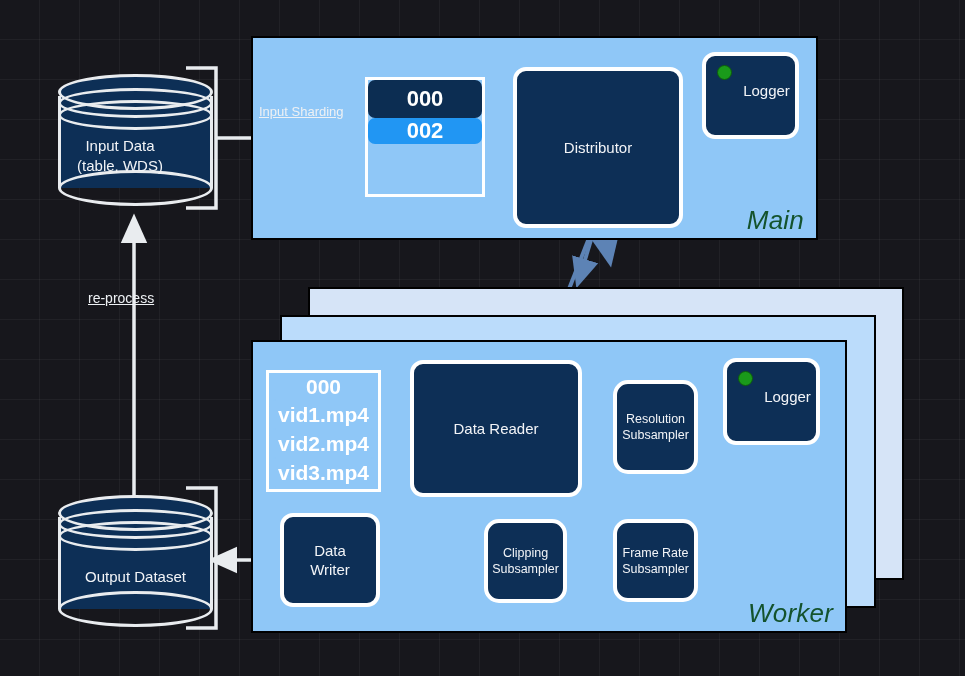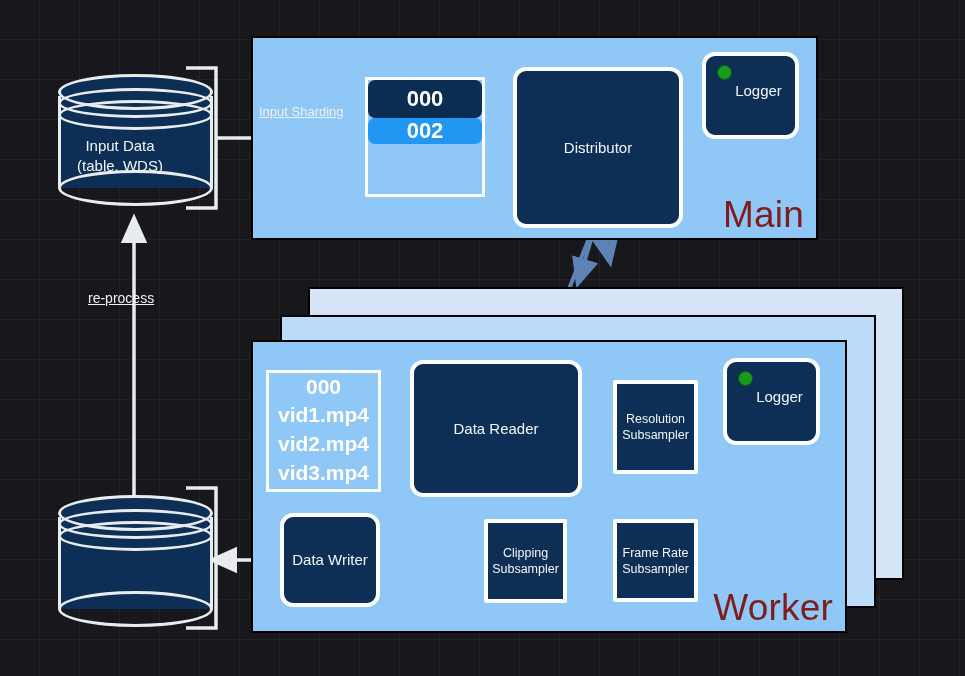--- a/index.html
+++ b/index.html
@@ -21,33 +21,34 @@
   #svglayer{position:absolute;left:0;top:0;width:965px;height:676px;pointer-events:none;}
 
   
   .panel{position:absolute;border:2px solid #000;box-sizing:border-box;}
   .panel-main{background:#8fc7f7;}
   .panel-w-back{background:#d6e4f7;}
   .panel-w-mid{background:#bbdcfb;}
   .panel-w-front{background:#8fc7f7;}
   .panel-title{
     position:absolute;right:12px;bottom:2px;
-    font-size:37px;color:#7f1d1d;letter-spacing:.2px;
+    font-size:26px;color:#14532d;letter-spacing:.2px;
     white-space:nowrap;
+    font-style:italic;
   }
 
   
   .node{
     position:absolute;box-sizing:border-box;
     background:#0d2f56;border:4px solid #ffffff;border-radius:13px;
     display:flex;align-items:center;justify-content:center;
     color:#f2f4f7;text-align:center;line-height:1.28;
   }
-  .node.small{border-radius:2px;font-size:12.5px;}
-  .node .lbl{padding:0 8px;}
+  .node.small{border-radius:15px;font-size:12.5px;}
+  .node .lbl{padding:0 16px;}
 
   
   .logger{flex-direction:column;align-items:flex-start;justify-content:flex-start;}
   .logger .dot{
     width:13px;height:13px;border-radius:50%;
     background:#1a9a1a;border:1px solid #0d5c0d;
     margin:9px 0 0 11px;
   }
   .logger .lbl{width:100%;text-align:center;margin-top:1px;font-size:15px;}
 
@@ -202,17 +203,18 @@
       <span>(table, WDS)</span>
     </div>
   </div>
 
   <div class="cyl" style="left:58px;top:495px;width:155px;height:135px;">
     <div class="body" style="top:22px;width:155px;height:92px;"></div>
     <div class="cap" style="top:0px;width:155px;height:36px;"></div>
     <div class="cap" style="top:14px;width:155px;height:30px;background:transparent;"></div>
     <div class="cap" style="top:26px;width:155px;height:30px;background:transparent;"></div>
     <div class="cap" style="top:96px;width:155px;height:36px;background:transparent;"></div>
+    <div class="cyl-label" style="top:72px;">Output Dataset</div>
   </div>
 
   <div class="edge-label big" style="left:88px;top:290px;">re-process</div>
 
 </div>
 
 </body></html>

